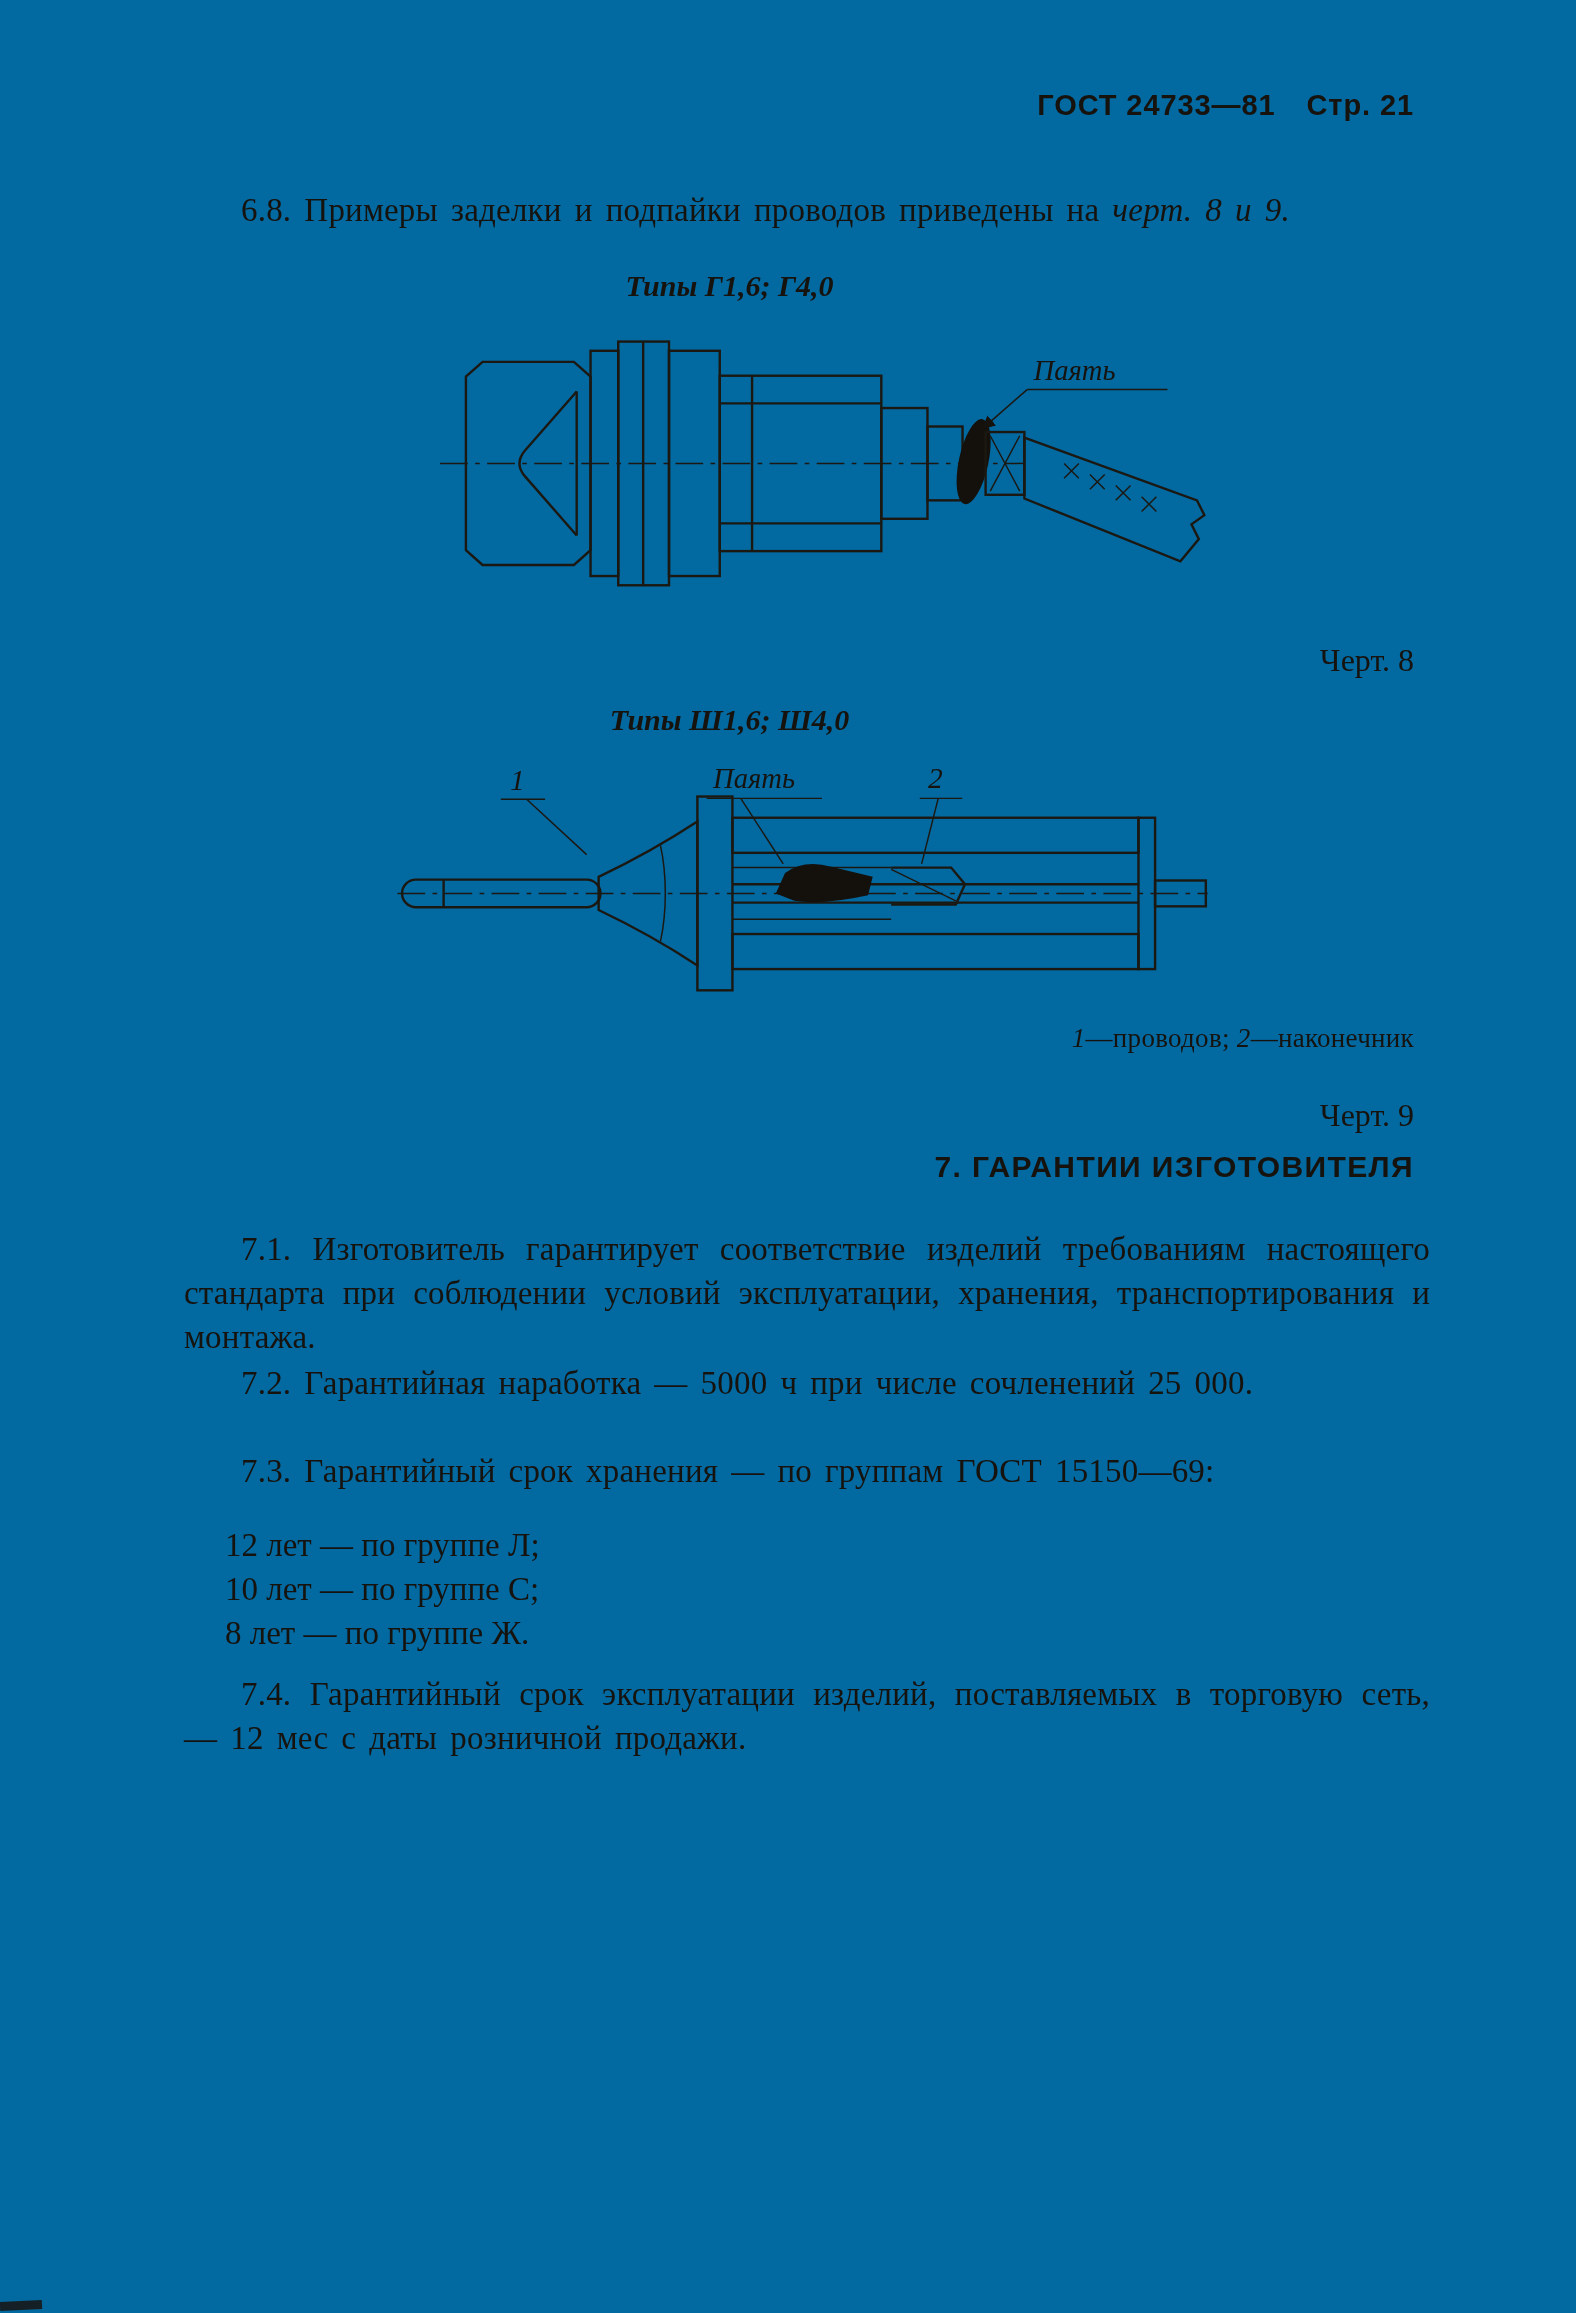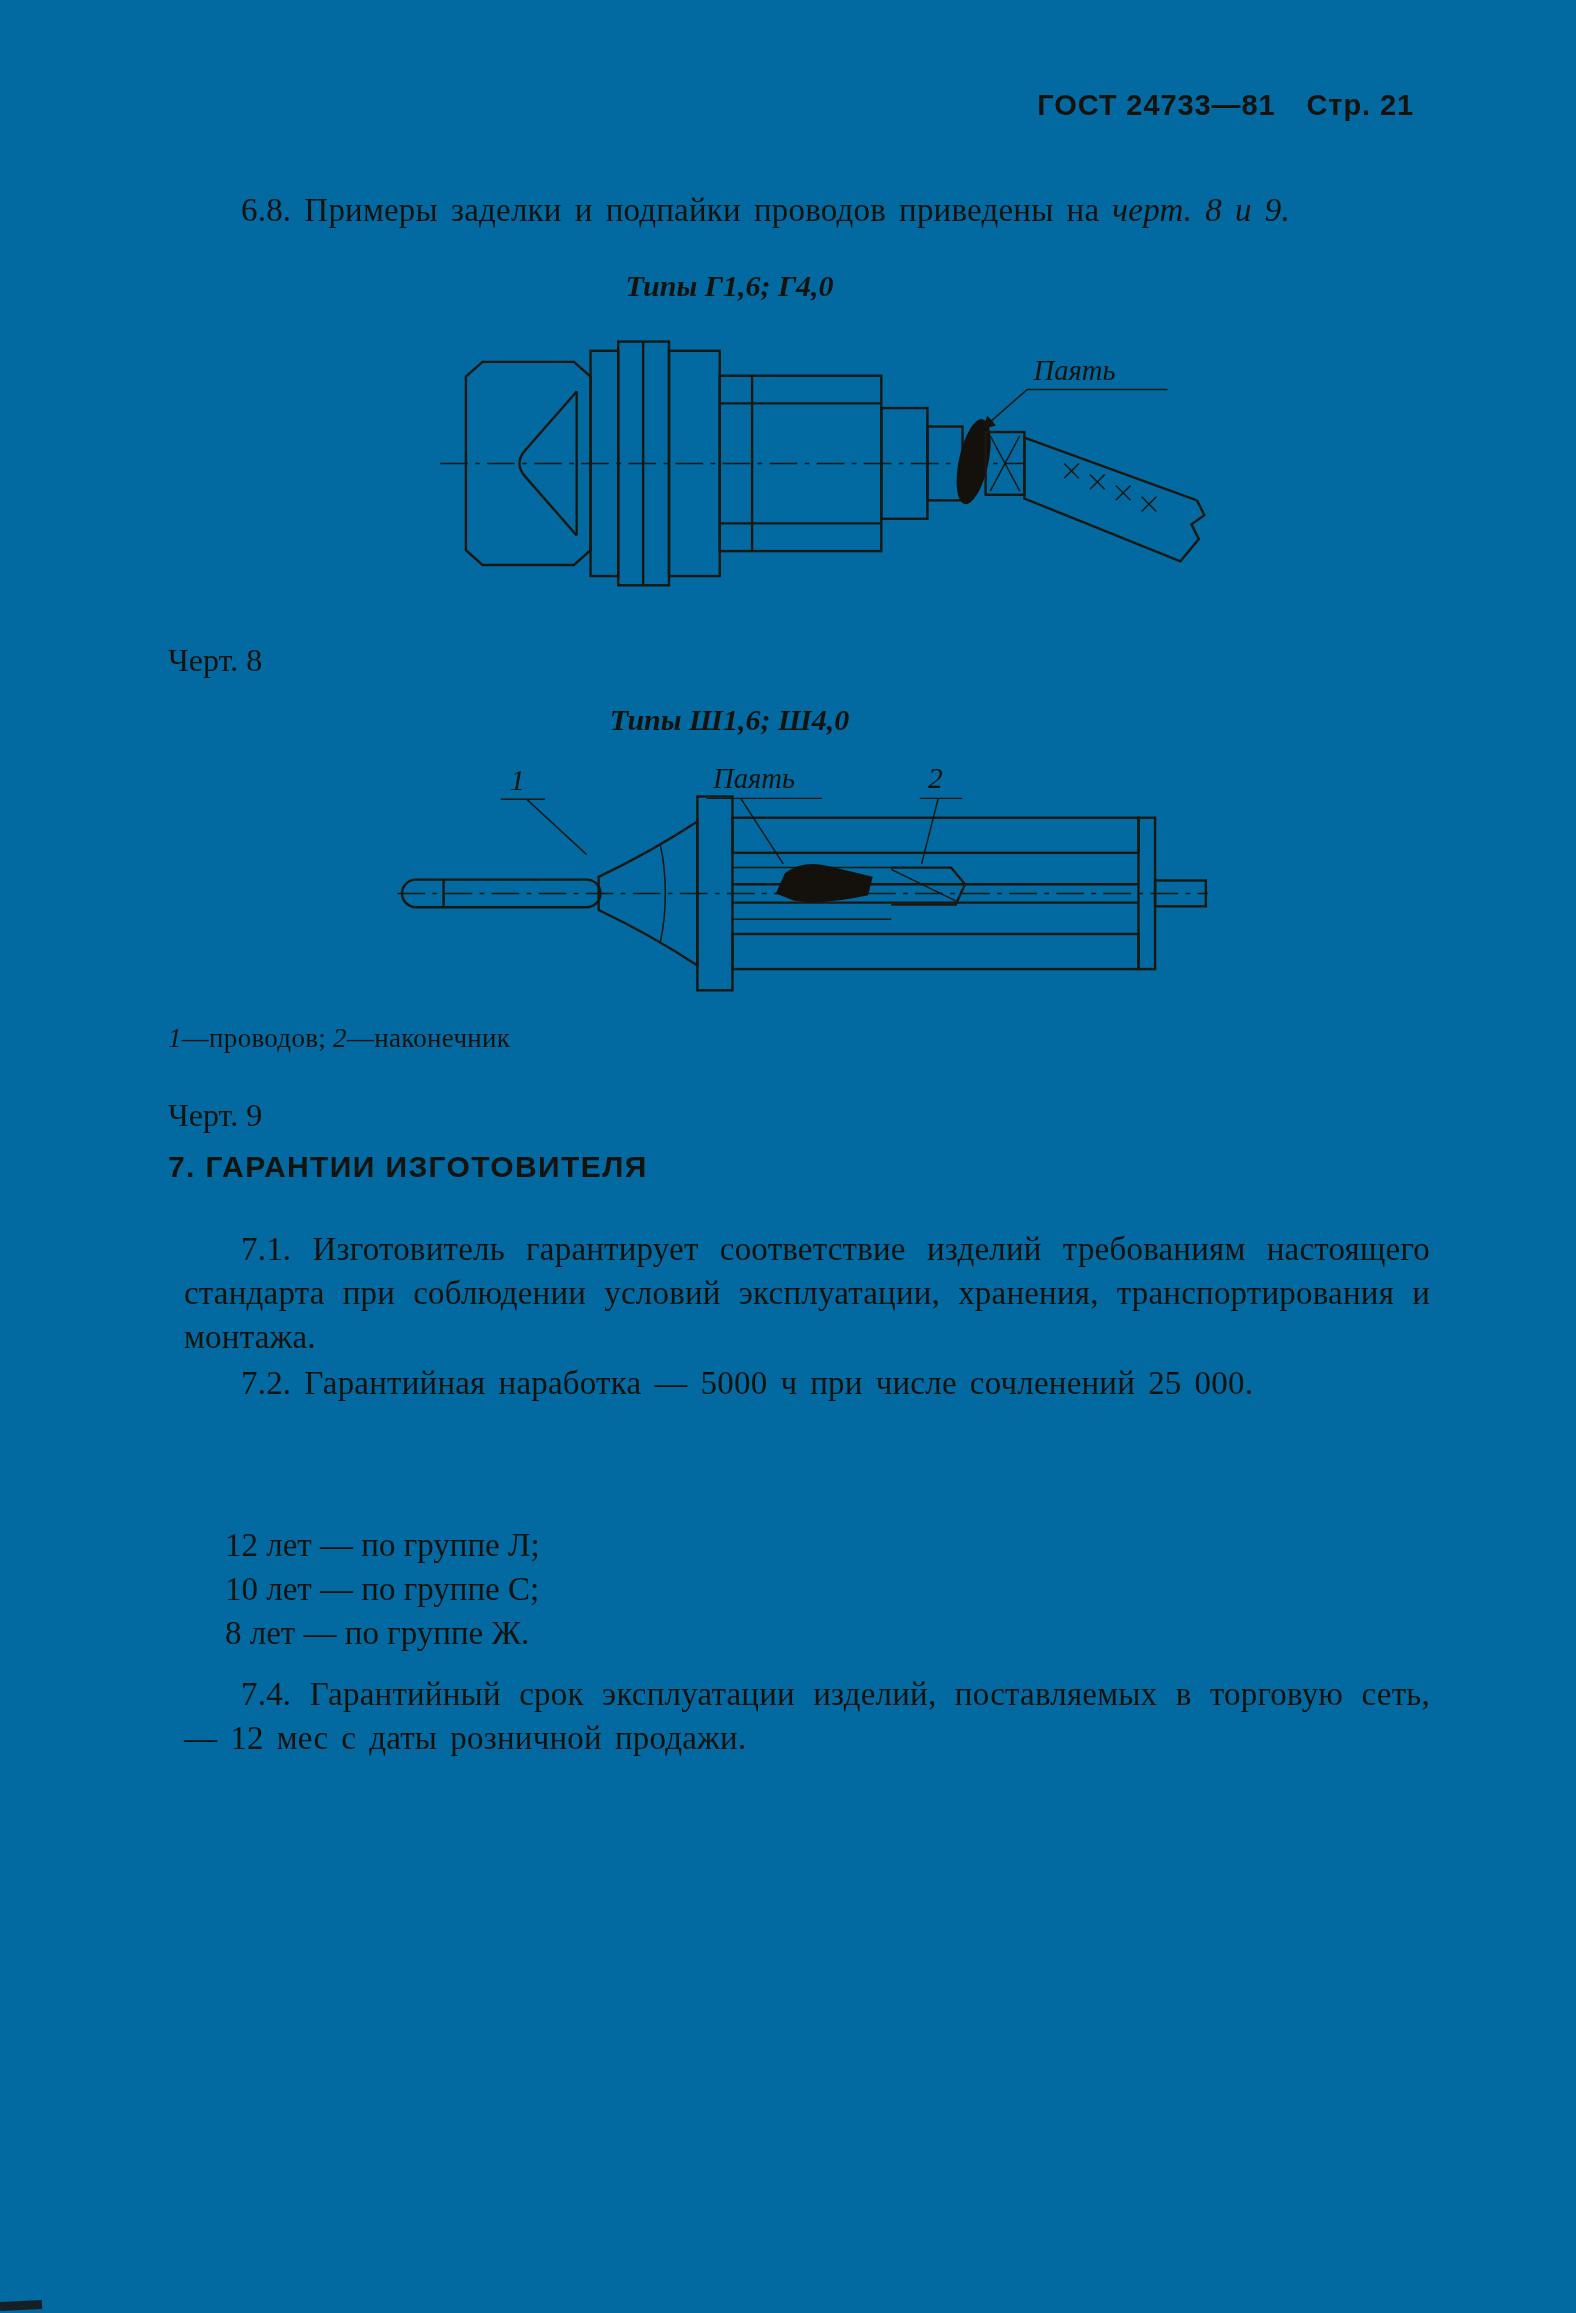--- a/index.html
+++ b/index.html
@@ -19,21 +19,21 @@
     font-size:33px; line-height:44px; text-align:justify;
     text-indent:57px; word-spacing:4.6px; letter-spacing:0.2px;
   }
   .par .it, .it { font-style:italic; }
   .centerbox {
     position:absolute; left:171px; width:1117px; margin:0;
     text-align:center;
   }
   .fullcenter {
     position:absolute; left:168px; width:1246px; margin:0;
-    text-align:left;
+    text-align:right;
   }
   .types-cap { font-weight:bold; font-size:30px;font-style:italic; }
   .fig-cap { font-size:32px; }
   .legend { font-size:27px; letter-spacing:0.3px; }
   .h7 {
     font-family:"Liberation Sans", sans-serif; font-weight:bold;
     font-size:30px; letter-spacing:1.4px;
   }
   .items { position:absolute; left:168px; width:1246px; margin:0; font-size:33px; line-height:44px; }
   .items .item { text-indent:57px; }
@@ -173,20 +173,21 @@
   </svg>
 
   <p class="fullcenter legend" style="top:1023px;"><span class="it">1</span><span>—проводов;</span> <span class="it">2</span><span>—наконечник</span></p>
 
   <p class="fullcenter fig-cap" style="top:1064px;margin-top:33px;">Черт. 9</p>
 
   <p class="fullcenter h7" style="top:1150px;">7. ГАРАНТИИ ИЗГОТОВИТЕЛЯ</p>
 
   <p class="par" style="top:1211px;">7.1. Изготовитель гарантирует соответствие изделий требованиям настоящего стандарта при соблюдении условий эксплуатации, хранения, транспортирования и монтажа.</p>
   <p class="par" style="top:1345px;">7.2. Гарантийная наработка — 5000 ч при числе сочленений 25 000.</p>
+  <p class="par" style="top:1433px;">7.3. Гарантийный срок хранения — по группам ГОСТ 15150—69:</p>
 
   <div class="items" style="top:1523px;">
     <div class="item">12 лет — по группе Л;</div>
     <div class="item">10 лет — по группе С;</div>
     <div class="item">8 лет — по группе Ж.</div>
   </div>
 
   <p class="par" style="top:1656px;">7.4. Гарантийный срок эксплуатации изделий, поставляемых в торговую сеть, — 12 мес с даты розничной продажи.</p>
 
   <div class="artifact"></div>

